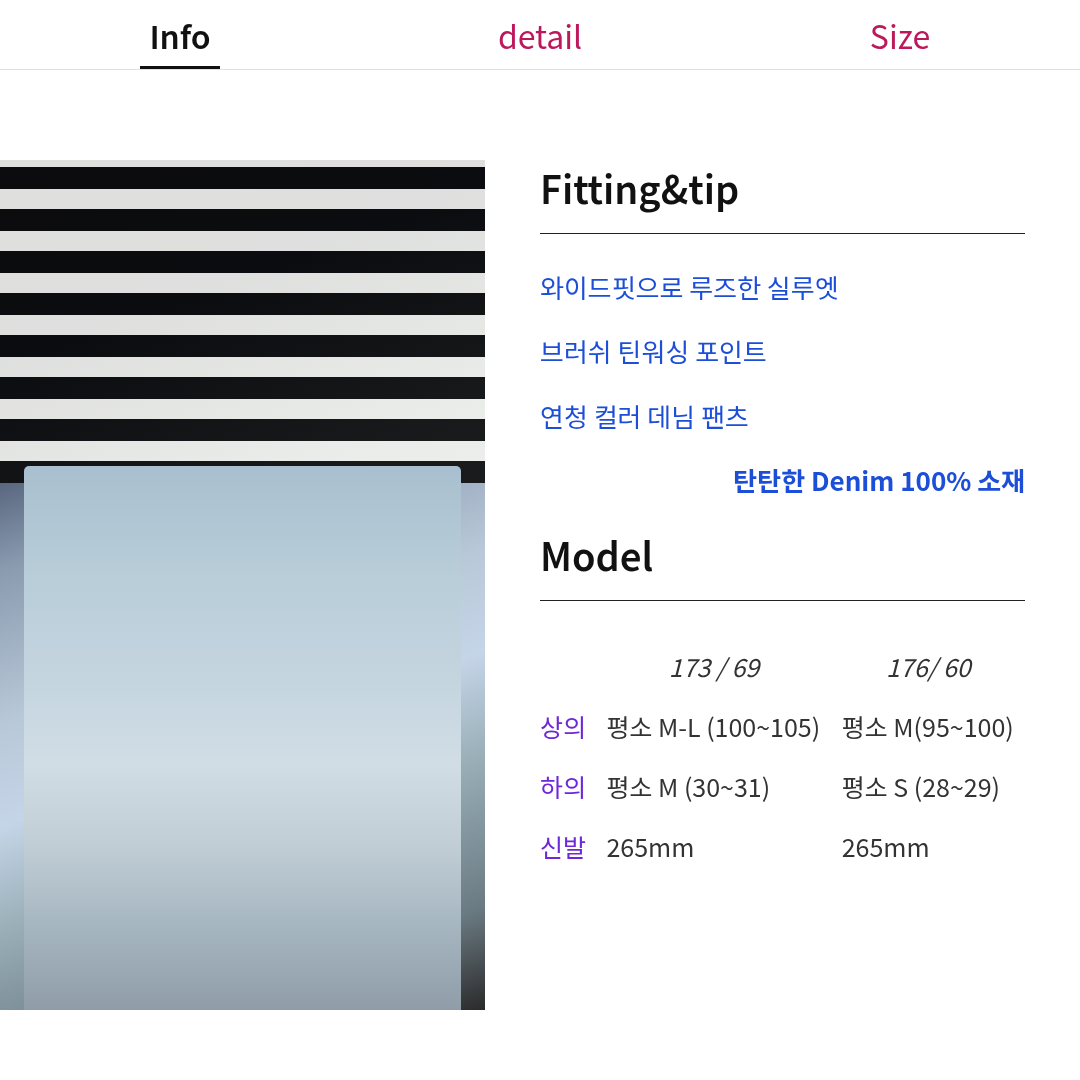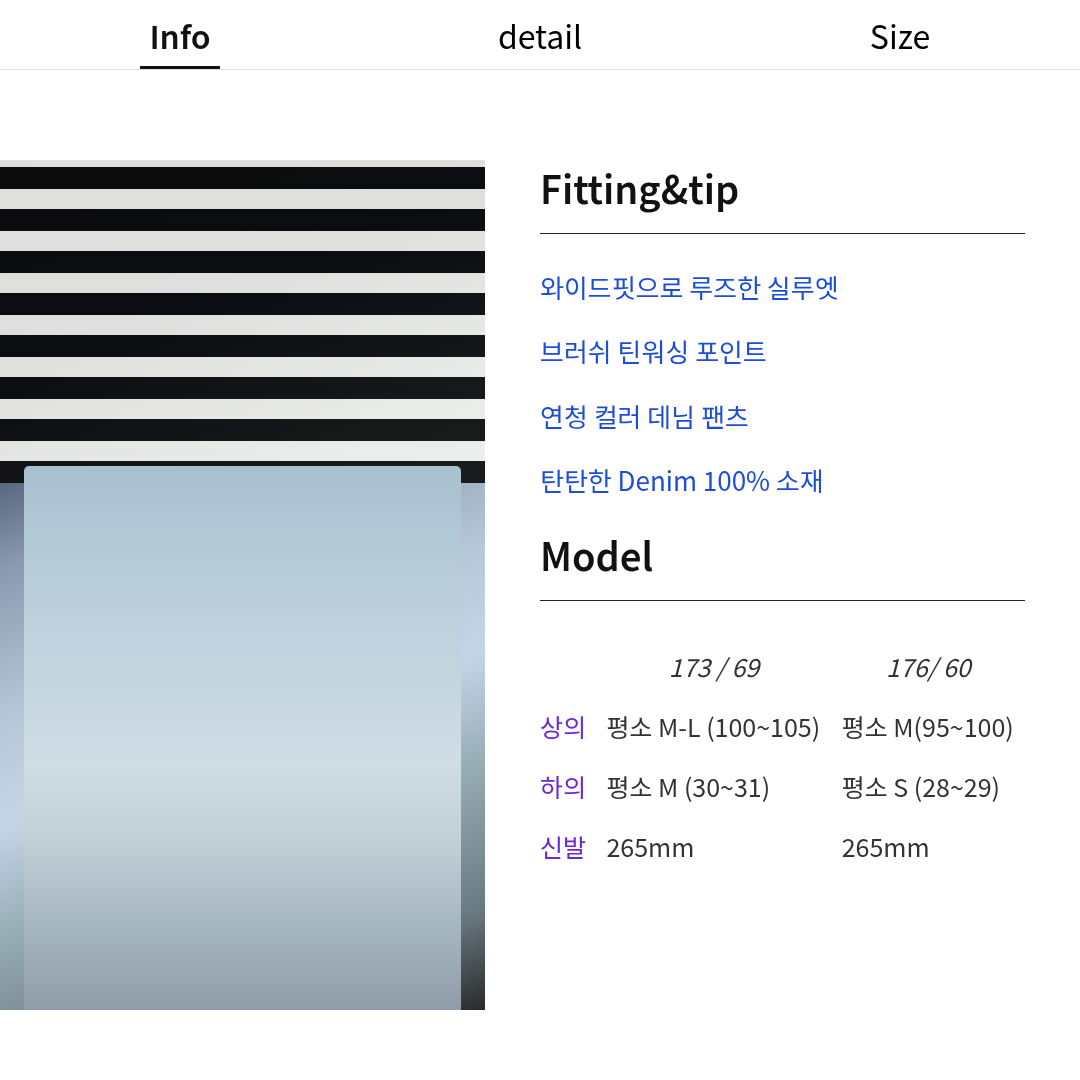--- a/index.html
+++ b/index.html
@@ -46,21 +46,21 @@
       position: absolute;
       bottom: 0;
       left: 50%;
       transform: translateX(-50%);
       width: 80px;
       height: 3px;
       background: #111111;
     }
 
     .tab-item.inactive {
-      color: #000000;
+      color: #be185d;
       font-weight: 400;
     }
 
     
     .main-content {
       display: flex;
       width: 1080px;
       padding-top: 90px;
     }
 
@@ -129,21 +129,22 @@
     }
 
     .tip-item {
       font-size: 26px;
       color: #1d4ed8;
       margin-bottom: 28px;
       line-height: 1.4;
     }
 
     .tip-item.bold {
-      font-weight: 400;
+      font-weight: 700;
+      text-align: right;
     }
 
     
     .model-section {
       margin-top: 10px;
     }
 
     .model-table {
       width: 100%;
       border-collapse: collapse;

